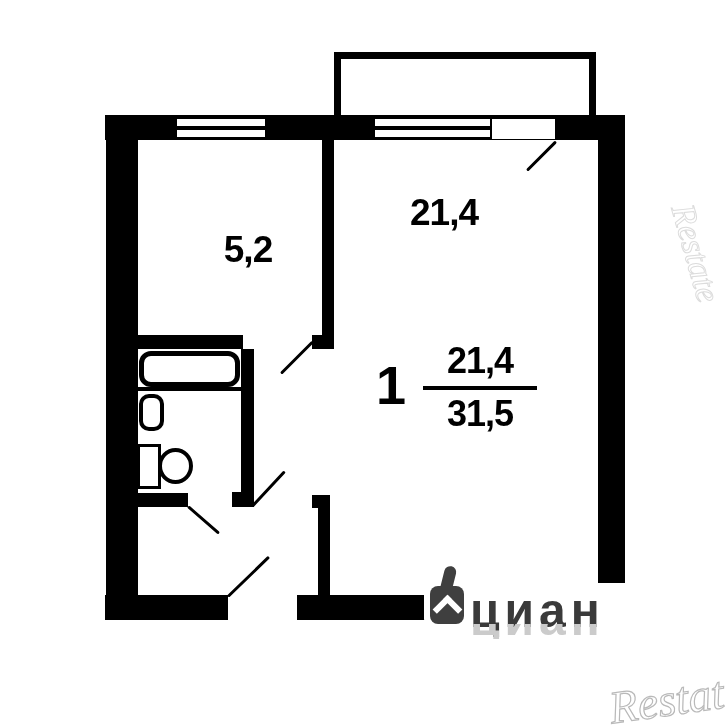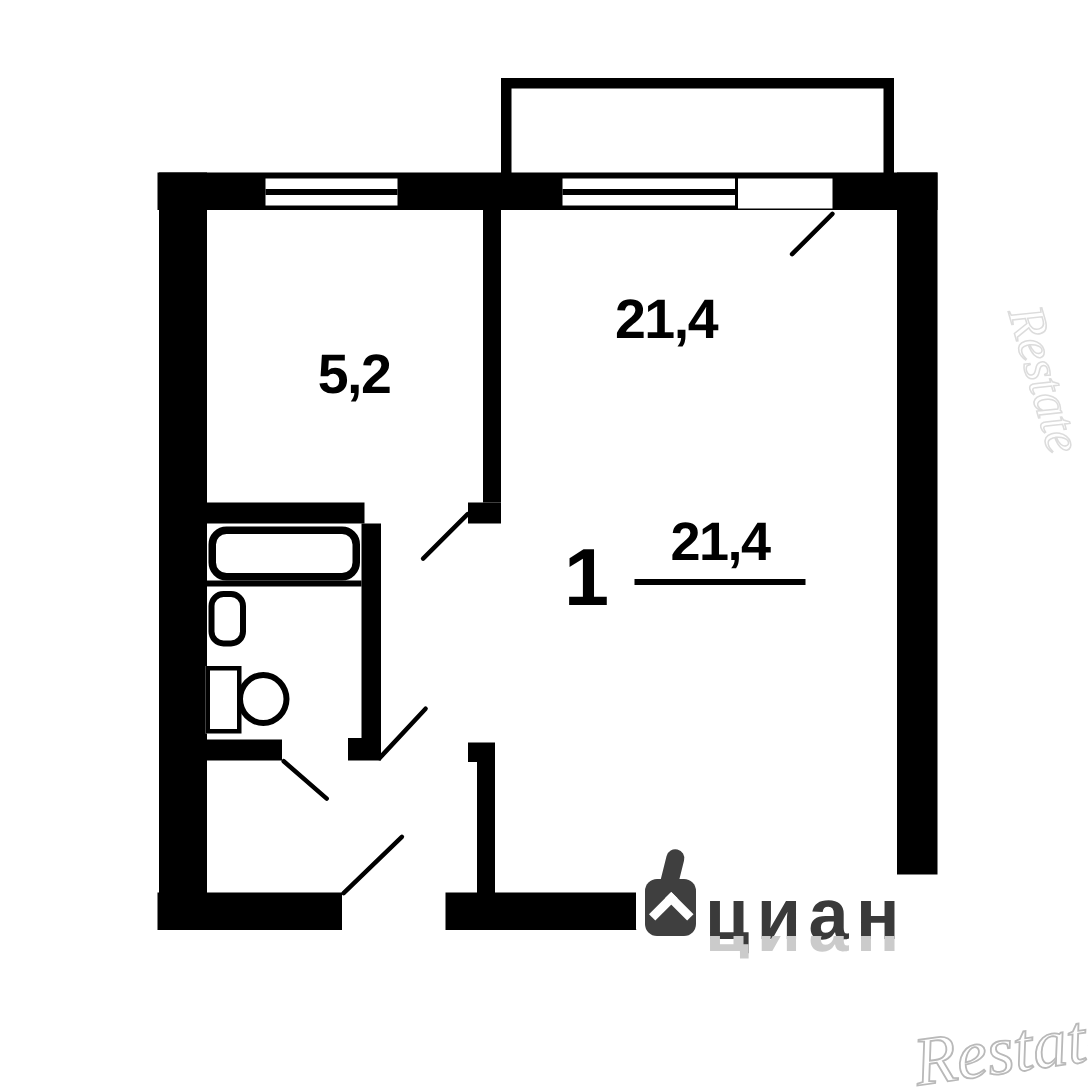--- a/index.html
+++ b/index.html
@@ -28,21 +28,21 @@
   #sink    { position:absolute; left:139px; top:394px; width:25px; height:37px;
              border:4px solid #000; border-radius:10px; background:#fff; }
   #toilet-tank { position:absolute; left:137px; top:444px; width:24px; height:45px;
              border:3px solid #000; background:#fff; }
   #toilet-bowl { position:absolute; left:158px; top:448px; width:35px; height:36px;
              border:4px solid #000; border-radius:50%; background:#fff; }
 
   
   .lbl { position:absolute; color:#000; font-weight:bold; line-height:1;
          text-align:center; letter-spacing:-1px; }
-  #kitchen-area { left:188px; top:231px; width:96px;  font-size:37px; }
+  #kitchen-area { left:200px; top:231px; width:96px;  font-size:37px; }
   #room-area    { left:394px; top:194px; width:100px; font-size:37px; }
   #frac-rooms   { left:376px; top:358px; font-size:54px; letter-spacing:0; }
   #frac-num     { left:423px; top:343px; width:114px; font-size:36px; }
   #frac-bar     { left:423px; top:386px; width:114px; height:4px; background:#000; }
   #frac-den     { left:423px; top:396px; width:114px; font-size:36px; }
 
   
   #cian-pill { position:absolute; left:424px; top:583px; width:224px; height:42px;
                background:#fff; border-radius:6px; }
   #cian-logo { position:absolute; left:430px; top:586px; width:34px; height:38px;
@@ -109,20 +109,21 @@
   <div id="sink"></div>
   <div id="toilet-tank"></div>
   <div id="toilet-bowl"></div>
 
   <div class="lbl" id="kitchen-area">5,2</div>
   <div class="lbl" id="room-area">21,4</div>
 
   <div class="lbl" id="frac-rooms">1</div>
   <div class="lbl" id="frac-num">21,4</div>
   <div id="frac-bar" class="abs"></div>
+  <div class="lbl" id="frac-den">31,5</div>
 
   <div id="cian-pill"></div>
   <div id="cian-logo-tail"></div>
   <div id="cian-logo"></div>
   <div id="cian-text">циан</div>
   <div id="cian-ghost-clip">
     <div id="cian-ghost">циан</div>
   </div>
 
   <div class="restate" id="restate-top">Restate</div>

